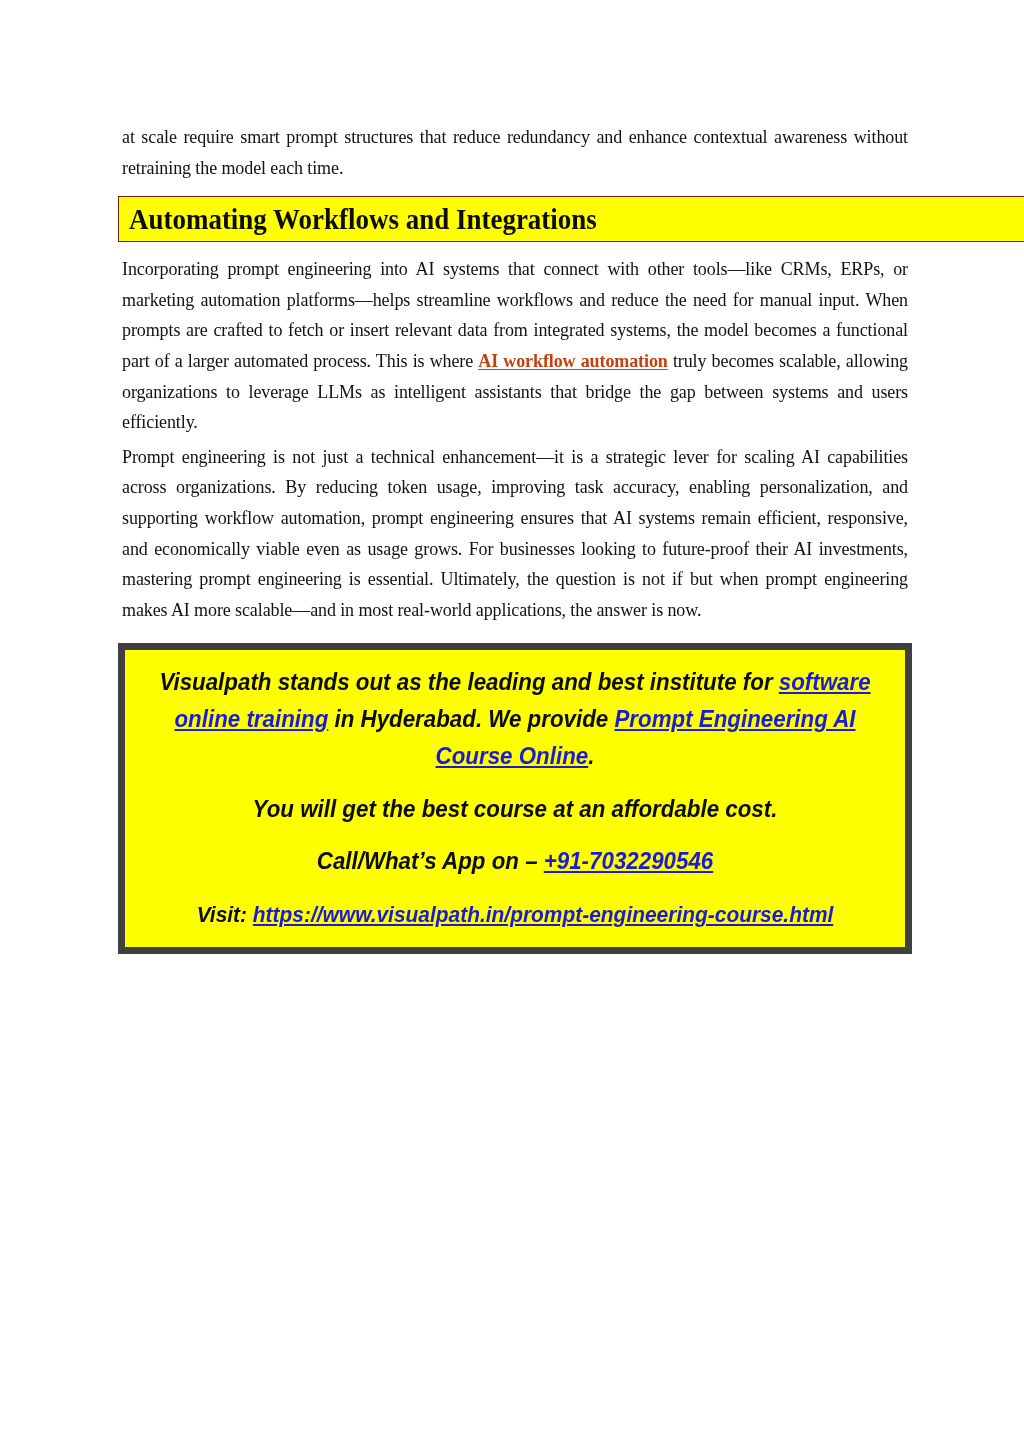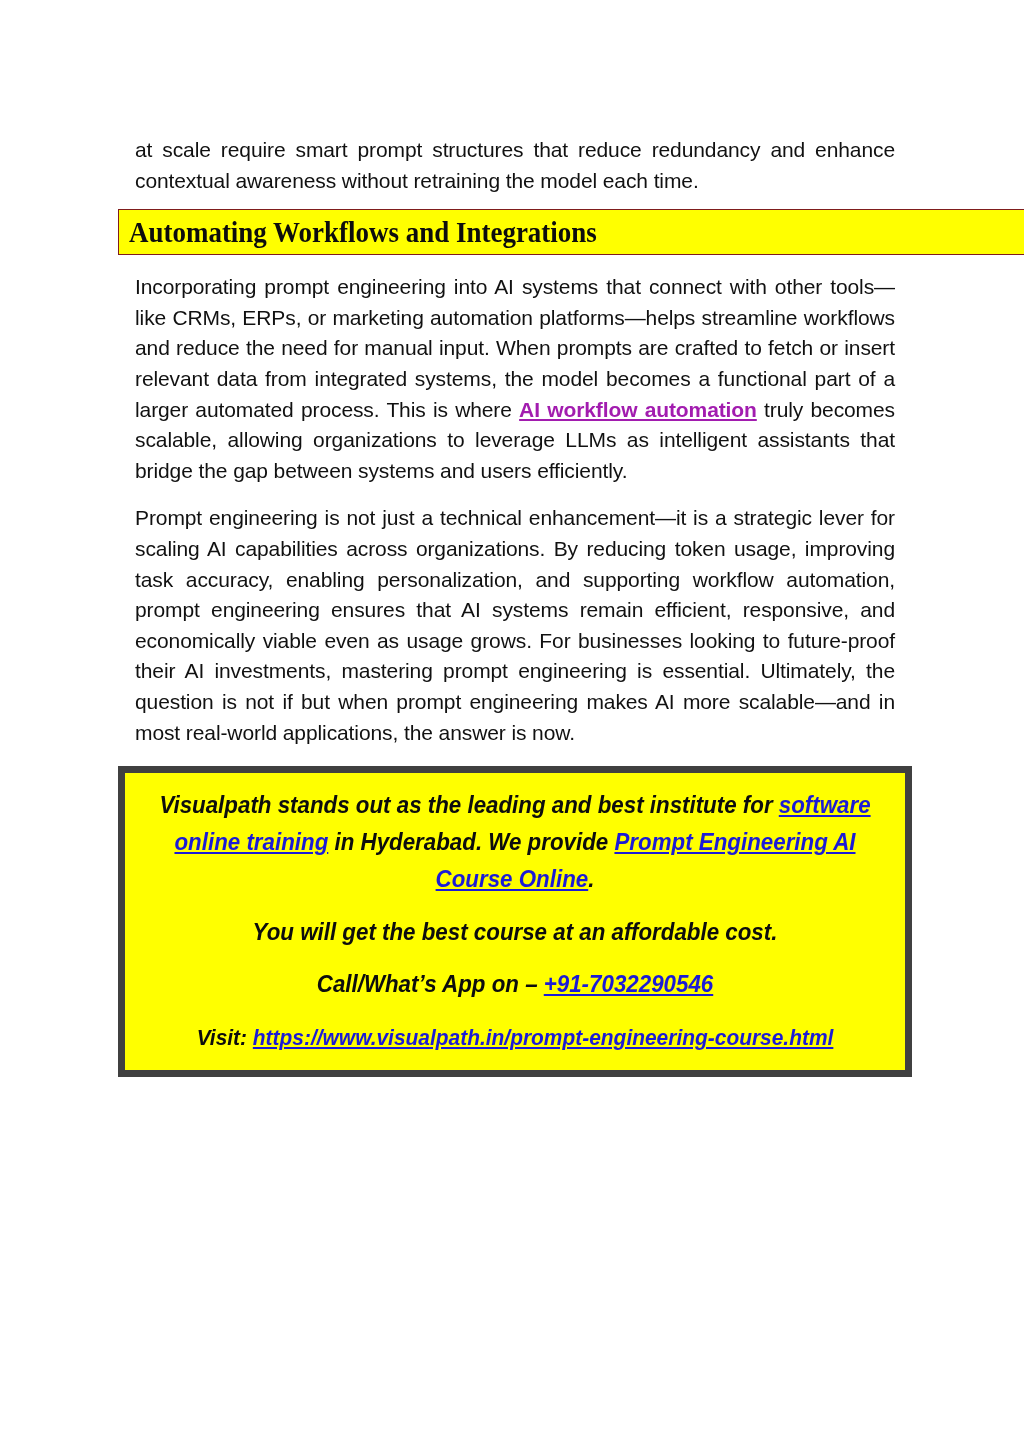--- a/index.html
+++ b/index.html
@@ -26,33 +26,33 @@
 
   .content {
     position: absolute;
     left: 118px;
     top: 118px;
     width: 794px;
   }
 
   
   .para {
-    font-family: Liberation Sans, sans-serif;
-    font-size: 21px;
+    font-family: Liberation Serif, serif;
+    font-size: 18px;
     line-height: 30.6px;
     color: #111111;
     text-align: justify;
     text-justify: inter-word;
-    margin: 17px;
+    margin: 4px;
     letter-spacing: -0.1px;
   }
   .para.first { margin-bottom: 0; }
 
   .inline-link {
-    color: #a21caf;
+    color: #c2410c;
     text-decoration: underline;
     text-underline-offset: 2px;
     font-weight: 600;
   }
 
   
   .heading-box {
     background: #FFFF00;
     border: 1px solid #7f1d1d;
     box-sizing: border-box;

